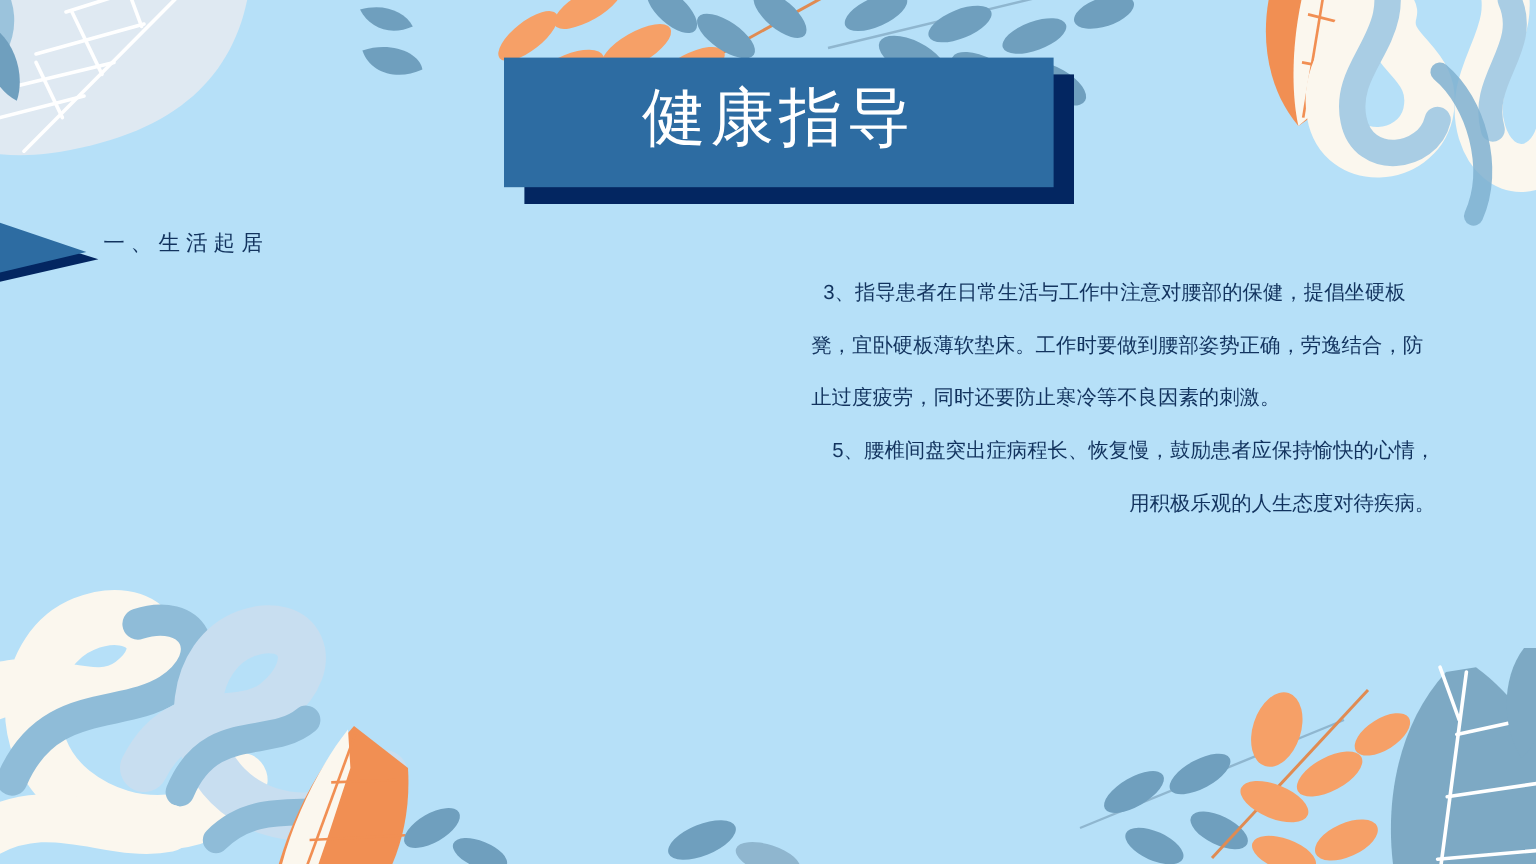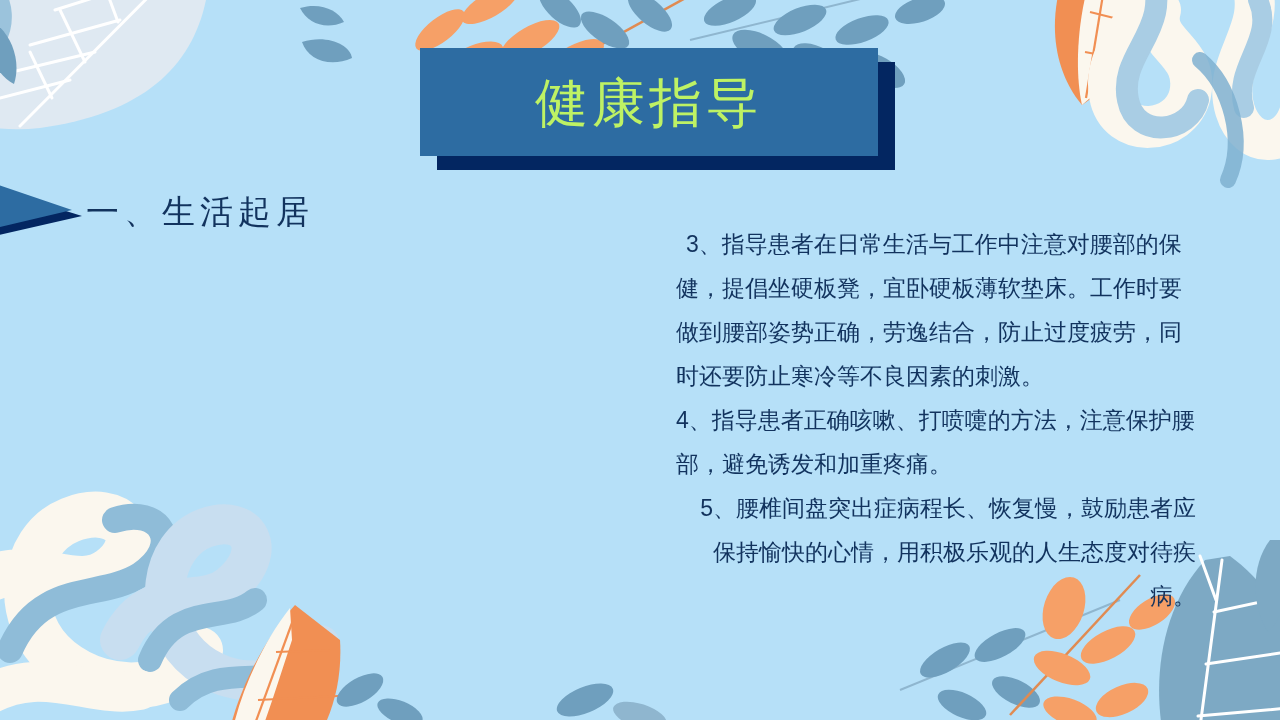--- a/index.html
+++ b/index.html
@@ -49,41 +49,42 @@
     left: 420px;
     top: 48px;
     width: 458px;
     height: 108px;
     background: #2d6ca2;
     display: flex;
     align-items: center;
     justify-content: center;
   }
   .title-text {
-    color: #bef264;
+    color: #ffffff;
     font-size: 53px;
     letter-spacing: 4px;
     line-height: 1;
     font-weight: 400;
     white-space: nowrap;
+    font-family: Liberation Mono, monospace;
   }
 
   
   .arrow-wrap {
     position: absolute;
     left: 0;
     top: 168px;
     width: 130px;
     height: 80px;
   }
   .heading {
     position: absolute;
     left: 86px;
     top: 190px;
-    font-size: 33px;
+    font-size: 18px;
     color: #12335e;
     letter-spacing: 5px;
     white-space: nowrap;
   }
 
   
   .col {
     position: absolute;
     color: #12335e;
   }
@@ -102,21 +103,21 @@
     margin-bottom: 0;
   }
   .col-left .para-2 {
     margin-top: 13px;
   }
 
   .col-right {
     left: 676px;
     top: 222px;
     width: 520px;
-    font-size: 23px;
+    font-size: 17px;
     line-height: 44px;
   }
   .col-right .p3 { text-indent: 10px; }
   .col-right .p4 { text-indent: 0px; }
   .col-right .p5 { text-indent: 10px; text-align: right; }
 </style>
 </head>
 <body>
 
 <div class="slide">
@@ -297,17 +298,16 @@
     <svg width="130" height="80" viewBox="0 0 130 80" xmlns="http://www.w3.org/2000/svg">
       <polygon points="-40,10 82,48 -40,76" fill="#032661"></polygon>
       <polygon points="-46,2 72,42 -46,70" fill="#2d6ca2"></polygon>
     </svg>
   </div>
   <div class="heading">一、生活起居</div>
 
 
   <div class="col col-right">
     <p class="para p3">3、指导患者在日常生活与工作中注意对腰部的保健，提倡坐硬板凳，宜卧硬板薄软垫床。工作时要做到腰部姿势正确，劳逸结合，防止过度疲劳，同时还要防止寒冷等不良因素的刺激。</p>
-    <p class="para p4">4、指导患者正确咳嗽、打喷嚏的方法，注意保护腰部，避免诱发和加重疼痛。</p>
     <p class="para p5">5、腰椎间盘突出症病程长、恢复慢，鼓励患者应保持愉快的心情，用积极乐观的人生态度对待疾病。</p>
   </div>
 
 </div>
 
 </body></html>

